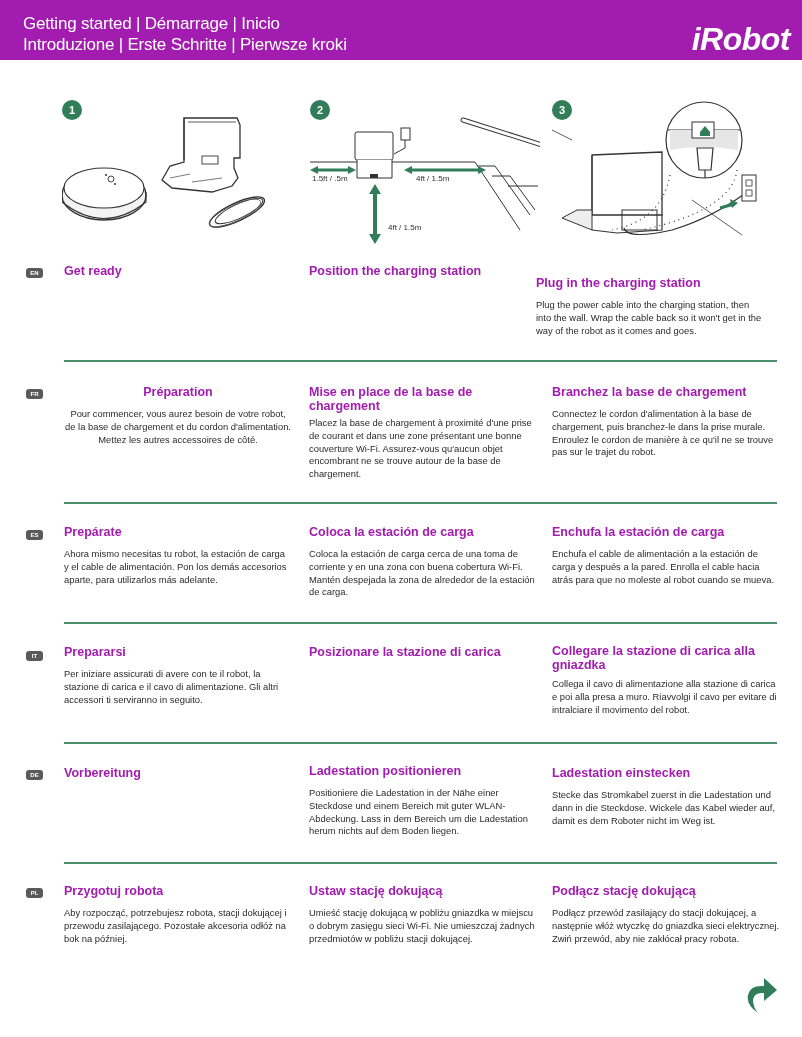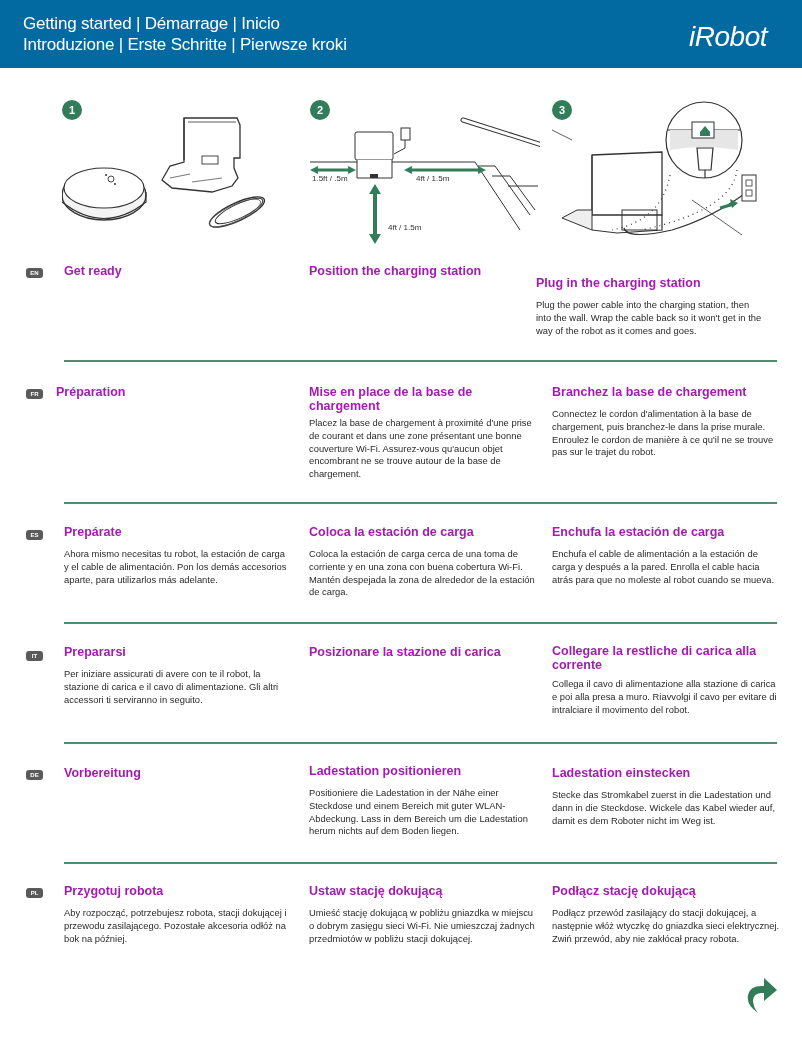--- a/index.html
+++ b/index.html
@@ -1,21 +1,21 @@
 <!DOCTYPE html>
 <html><head>
 <meta charset="utf-8">
 <style>
   * { box-sizing: border-box; margin: 0; padding: 0; }
   html, body { width: 802px; height: 1037px; background: #ffffff; overflow: hidden; }
   body { font-family: "Liberation Sans", "DejaVu Sans", sans-serif; color: #1f1f1f; position: relative; }
 
-  .header { position: absolute; left: 0; top: 0; width: 802px; height: 68px; background: #0369a1; color: #fff; }
+  .header { position: absolute; left: 0; top: 0; width: 802px; height: 60px; background: #a21caf; color: #fff; }
   .header .titles { position: absolute; left: 23px; top: 13px; font-size: 17px; line-height: 21px; letter-spacing: -0.2px; }
-  .header .logo { position: absolute; right: 35px; top: 21px; font-size: 28px; font-weight: normal; font-style: italic; letter-spacing: -0.5px; }
+  .header .logo { position: absolute; right: 12px; top: 21px; font-size: 32px; font-weight: bold; font-style: italic; letter-spacing: -0.5px; }
 
   .illus { position: absolute; top: 100px; height: 150px; }
   .step-num { position: absolute; left: 0; top: 0; width: 20px; height: 20px; border-radius: 50%; background: #317d5a; color: #fff; font-size: 11px; font-weight: bold; text-align: center; line-height: 20px; }
   .illus svg { position: absolute; left: 0; top: 0; }
   .dim { position: absolute; font-size: 8px; color: #333; }
 
   .section { position: absolute; left: 0; width: 802px; }
   .lang { position: absolute; left: 26px; width: 17px; height: 10px; border-radius: 3px; background: #5a5a5a; color: #fff; font-size: 6px; font-weight: bold; text-align: center; line-height: 10px; }
   .col { position: absolute; width: 228px; }
   .col h3 { font-size: 12.5px; font-weight: bold; line-height: 14px; color: #a21caf; margin-bottom: 9px; }
@@ -131,22 +131,23 @@
     </div>
   <div class="col" style="left:536px;margin-top:12px;">
       <h3>Plug in the charging station</h3>
       <p>Plug the power cable into the charging station, then into the wall. Wrap the cable back so it won't get in the way of the robot as it comes and goes.</p>
     </div>
 </div>
 <div class="divider" style="top:360px;"></div>
 
 <div class="section" style="top:385px;">
   <div class="lang" style="top:4px;">FR</div>
-  <div class="col" style="left:56px;">
+  <div class="col" style="left:64px;text-align:center;">
       <h3>Préparation</h3>
+      <p>Pour commencer, vous aurez besoin de votre robot, de la base de chargement et du cordon d'alimentation. Mettez les autres accessoires de côté.</p>
     </div>
   <div class="col" style="left:309px;">
       <h3 style="margin-bottom:4px;">Mise en place de la base de chargement</h3>
       <p>Placez la base de chargement à proximité d'une prise de courant et dans une zone présentant une bonne couverture Wi-Fi. Assurez-vous qu'aucun objet encombrant ne se trouve autour de la base de chargement.</p>
     </div>
   <div class="col" style="left:552px;">
       <h3>Branchez la base de chargement</h3>
       <p>Connectez le cordon d'alimentation à la base de chargement, puis branchez-le dans la prise murale. Enroulez le cordon de manière à ce qu'il ne se trouve pas sur le trajet du robot.</p>
     </div>
 </div>
@@ -172,21 +173,21 @@
 <div class="section" style="top:645px;">
   <div class="lang" style="top:6px;">IT</div>
   <div class="col" style="left:64px;">
       <h3>Prepararsi</h3>
       <p>Per iniziare assicurati di avere con te il robot, la stazione di carica e il cavo di alimentazione. Gli altri accessori ti serviranno in seguito.</p>
     </div>
   <div class="col" style="left:309px;">
       <h3>Posizionare la stazione di carica</h3>
     </div>
   <div class="col" style="left:552px;top:-1px;">
-      <h3 style="margin-bottom:6px;">Collegare la restliche di carica alla corrente</h3>
+      <h3 style="margin-bottom:6px;">Collegare la stazione di carica alla gniazdka</h3>
       <p>Collega il cavo di alimentazione alla stazione di carica e poi alla presa a muro. Riavvolgi il cavo per evitare di intralciare il movimento del robot.</p>
     </div>
 </div>
 <div class="divider" style="top:742px;"></div>
 
 <div class="section" style="top:766px;">
   <div class="lang" style="top:4px;">DE</div>
   <div class="col" style="left:64px;">
       <h3>Vorbereitung</h3>
     </div>

